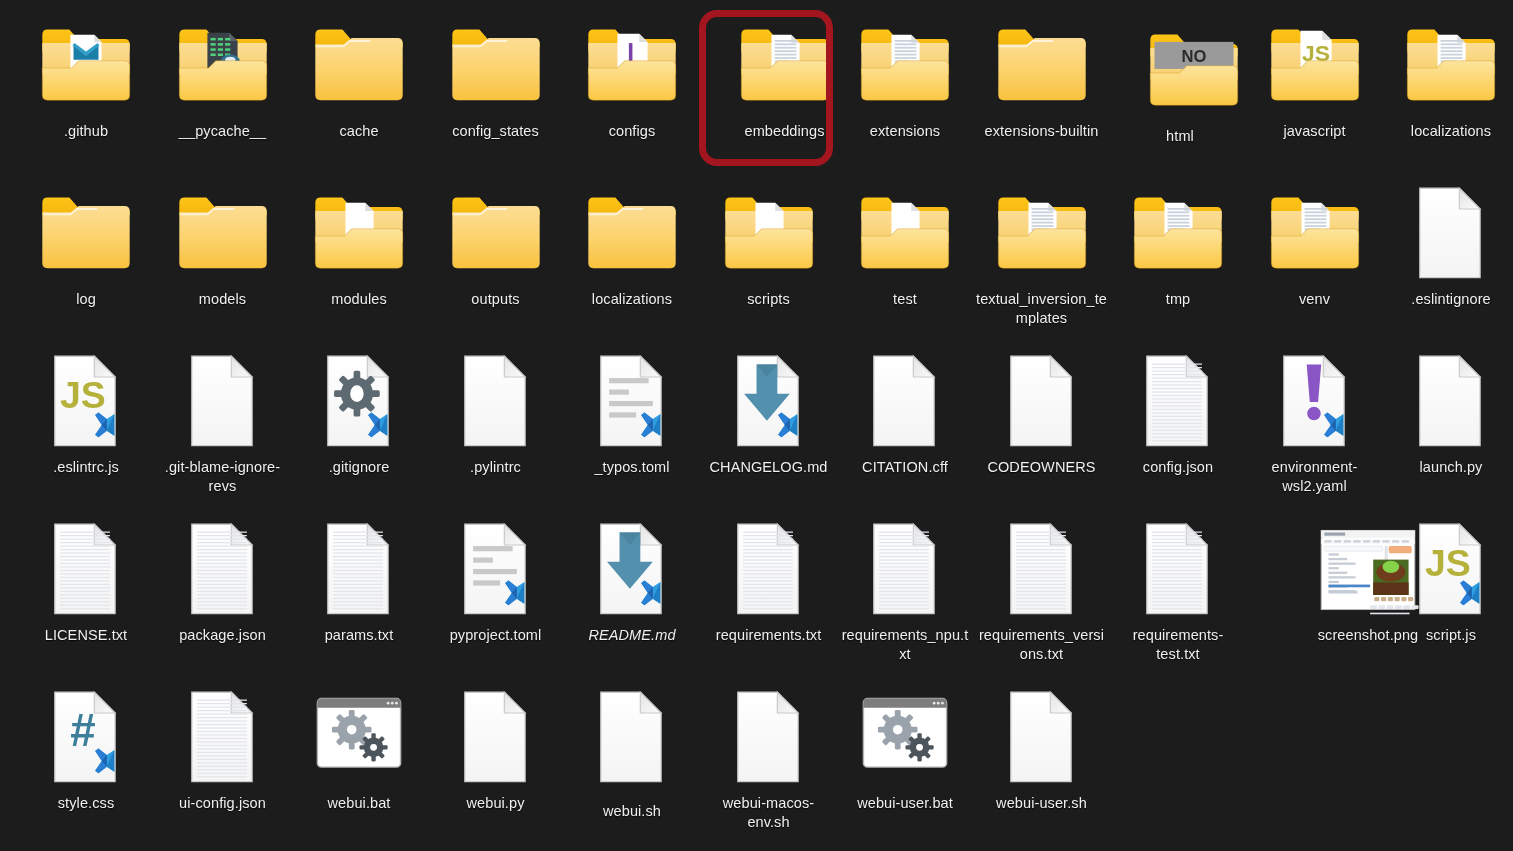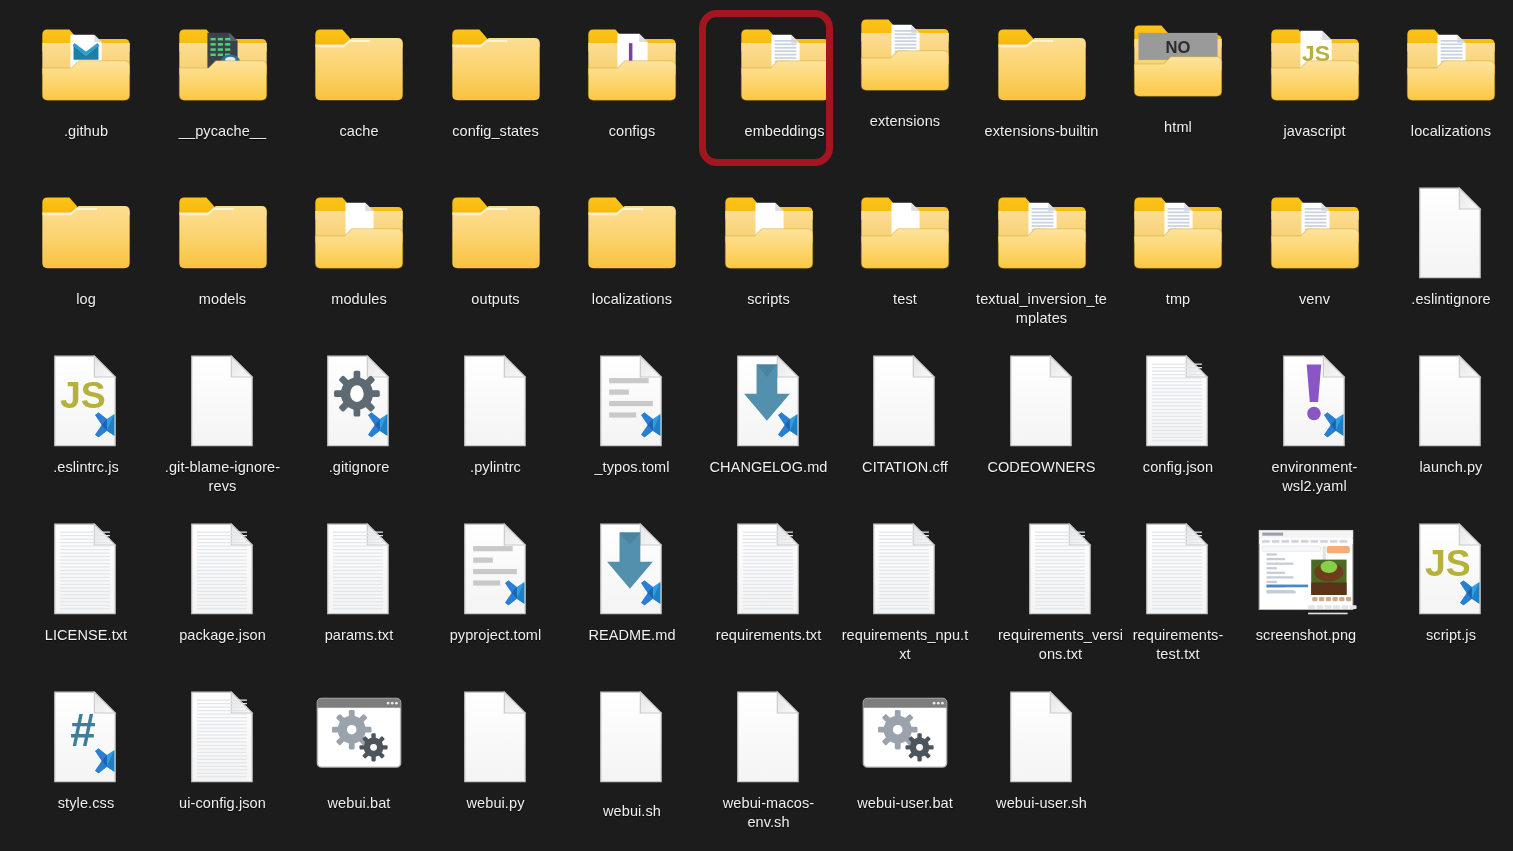--- a/index.html
+++ b/index.html
@@ -329,21 +329,21 @@
               <rect x="40" y="44.8" width="14" height="1.7" fill="#c9d2dc"></rect>
   </g>
     <path d="M8 52 L36 52 L43 45 L87 45 Q92 45 92 50 L92 78 Q92 83 87 83 L13 83 Q8 83 8 78 Z" fill="url(#fbFront)"></path>
     <path d="M8 52 L36 52 L43 45 L87 45 Q92 45 92 50 L92 78 Q92 83 87 83 L13 83 Q8 83 8 78 Z" fill="none" stroke="rgba(200,140,10,.35)" stroke-width="1"></path>
   </g>
         </svg>
       </div>
       <div class="label">embeddings</div>
     </div>
     <div class="sel-box" style="left: 698.5px; top: 10px; width: 134px; height: 156px; border-color: rgb(164, 22, 31);"></div>
-    <div class="item" style="left: 837px; top: 4px; align-items: center;">
+    <div class="item" style="left: 837px; top: 14px; align-items: center;">
       <div class="icon-wrap">
         <svg width="104" height="104" viewBox="0 0 100 100">
 <defs>
   <linearGradient id="fbBack" x1="0" y1="0" x2="0" y2="1">
     <stop offset="0" stop-color="#fcc417"></stop>
               <stop offset="1" stop-color="#f6b60f"></stop>
   </linearGradient>
   <linearGradient id="fbMid" x1="0" y1="0" x2="0" y2="1">
     <stop offset="0" stop-color="#fbdd94"></stop>
               <stop offset="1" stop-color="#f8cf6d"></stop>
@@ -419,21 +419,21 @@
 </defs>
   <g>
     <path d="M8 24 L8 20 Q8 15 13 15 L34 15 L42 24 L87 24 Q92 24 92 29 L92 32 L8 32 Z" fill="url(#fbBack)"></path>
     <path d="M8 29 L36 29 L43 23 L87 23 Q92 23 92 28 L92 78 Q92 83 87 83 L13 83 Q8 83 8 78 Z" fill="url(#fbEmpty)"></path>
     <path d="M10 31 L35 31 L41 26 L60 26" stroke="rgba(255,255,255,.65)" stroke-width="2" fill="none" stroke-linecap="round"></path>
   </g>
         </svg>
       </div>
       <div class="label">extensions-builtin</div>
     </div>
-    <div class="item" style="left: 1110px; top: 10px;">
+    <div class="item" style="left: 1110px; top: 19px; align-items: flex-end;">
       <div class="icon-wrap">
         <svg width="104" height="104" viewBox="0 0 100 100">
 <defs>
   <linearGradient id="fbBack" x1="0" y1="0" x2="0" y2="1">
     <stop offset="0" stop-color="#fcc417"></stop>
               <stop offset="1" stop-color="#f6b60f"></stop>
   </linearGradient>
   <linearGradient id="fbMid" x1="0" y1="0" x2="0" y2="1">
     <stop offset="0" stop-color="#fbdd94"></stop>
               <stop offset="1" stop-color="#f8cf6d"></stop>
@@ -1776,21 +1776,21 @@
     <path d="M48 4 L48 56 L30 44 L10 60 L2 54 L18 30 L2 6 L10 0 L30 16 Z" fill="#2f9ee0"></path>
     <path d="M48 4 L48 56 L30 44 Z" fill="#1f7fc4"></path>
     <path d="M2 54 L18 30 L2 6 L10 0 L30 16 L30 44 L10 60 Z" fill="#2a7fd4"></path>
     <path d="M18 30 L30 16 L30 44 Z" fill="#1d63ad"></path>
   </g>
   </g>
         </svg>
       </div>
       <div class="label">pyproject.toml</div>
     </div>
-    <div class="item" style="left: 564px; top: 518px;">
+    <div class="item" style="left: 564px; top: 518px; font-style: italic;">
       <div class="icon-wrap">
         <svg width="104" height="104" viewBox="0 0 100 100">
 <defs>
   <linearGradient id="fbBack" x1="0" y1="0" x2="0" y2="1">
     <stop offset="0" stop-color="#fcc417"></stop>
               <stop offset="1" stop-color="#f6b60f"></stop>
   </linearGradient>
   <linearGradient id="fbMid" x1="0" y1="0" x2="0" y2="1">
     <stop offset="0" stop-color="#fbdd94"></stop>
               <stop offset="1" stop-color="#f8cf6d"></stop>
@@ -1946,21 +1946,21 @@
             <rect x="25" y="73.30000000000001" width="48" height="1.2" fill="#e2e6ea"></rect>
             <rect x="25" y="76.65" width="48" height="1.2" fill="#e2e6ea"></rect>
             <rect x="25" y="80" width="48" height="1.2" fill="#e2e6ea"></rect>
             <rect x="25" y="83.35000000000001" width="48" height="1.2" fill="#e2e6ea"></rect>
             <rect x="25" y="86.7" width="48" height="1.2" fill="#e2e6ea"></rect>
   </g>
         </svg>
       </div>
       <div class="label">requirements_npu.txt</div>
     </div>
-    <div class="item" style="left: 973.5px; top: 518px; margin-left: 19px;">
+    <div class="item" style="left: 973.5px; top: 518px;">
       <div class="icon-wrap">
         <svg width="104" height="104" viewBox="0 0 100 100">
 <defs>
   <linearGradient id="fbBack" x1="0" y1="0" x2="0" y2="1">
     <stop offset="0" stop-color="#fcc417"></stop>
               <stop offset="1" stop-color="#f6b60f"></stop>
   </linearGradient>
   <linearGradient id="fbMid" x1="0" y1="0" x2="0" y2="1">
     <stop offset="0" stop-color="#fbdd94"></stop>
               <stop offset="1" stop-color="#f8cf6d"></stop>
@@ -2068,21 +2068,21 @@
             <rect x="25" y="73.30000000000001" width="48" height="1.2" fill="#e2e6ea"></rect>
             <rect x="25" y="76.65" width="48" height="1.2" fill="#e2e6ea"></rect>
             <rect x="25" y="80" width="48" height="1.2" fill="#e2e6ea"></rect>
             <rect x="25" y="83.35000000000001" width="48" height="1.2" fill="#e2e6ea"></rect>
             <rect x="25" y="86.7" width="48" height="1.2" fill="#e2e6ea"></rect>
   </g>
         </svg>
       </div>
       <div class="label">requirements-test.txt</div>
     </div>
-    <div class="item" style="left: 1238px; top: 518px;">
+    <div class="item" style="left: 1300px; top: 518px;">
       <div class="icon-wrap">
         <svg width="104" height="104" viewBox="0 0 100 100">
 <defs>
   <linearGradient id="fbBack" x1="0" y1="0" x2="0" y2="1">
     <stop offset="0" stop-color="#fcc417"></stop>
               <stop offset="1" stop-color="#f6b60f"></stop>
   </linearGradient>
   <linearGradient id="fbMid" x1="0" y1="0" x2="0" y2="1">
     <stop offset="0" stop-color="#fbdd94"></stop>
               <stop offset="1" stop-color="#f8cf6d"></stop>

